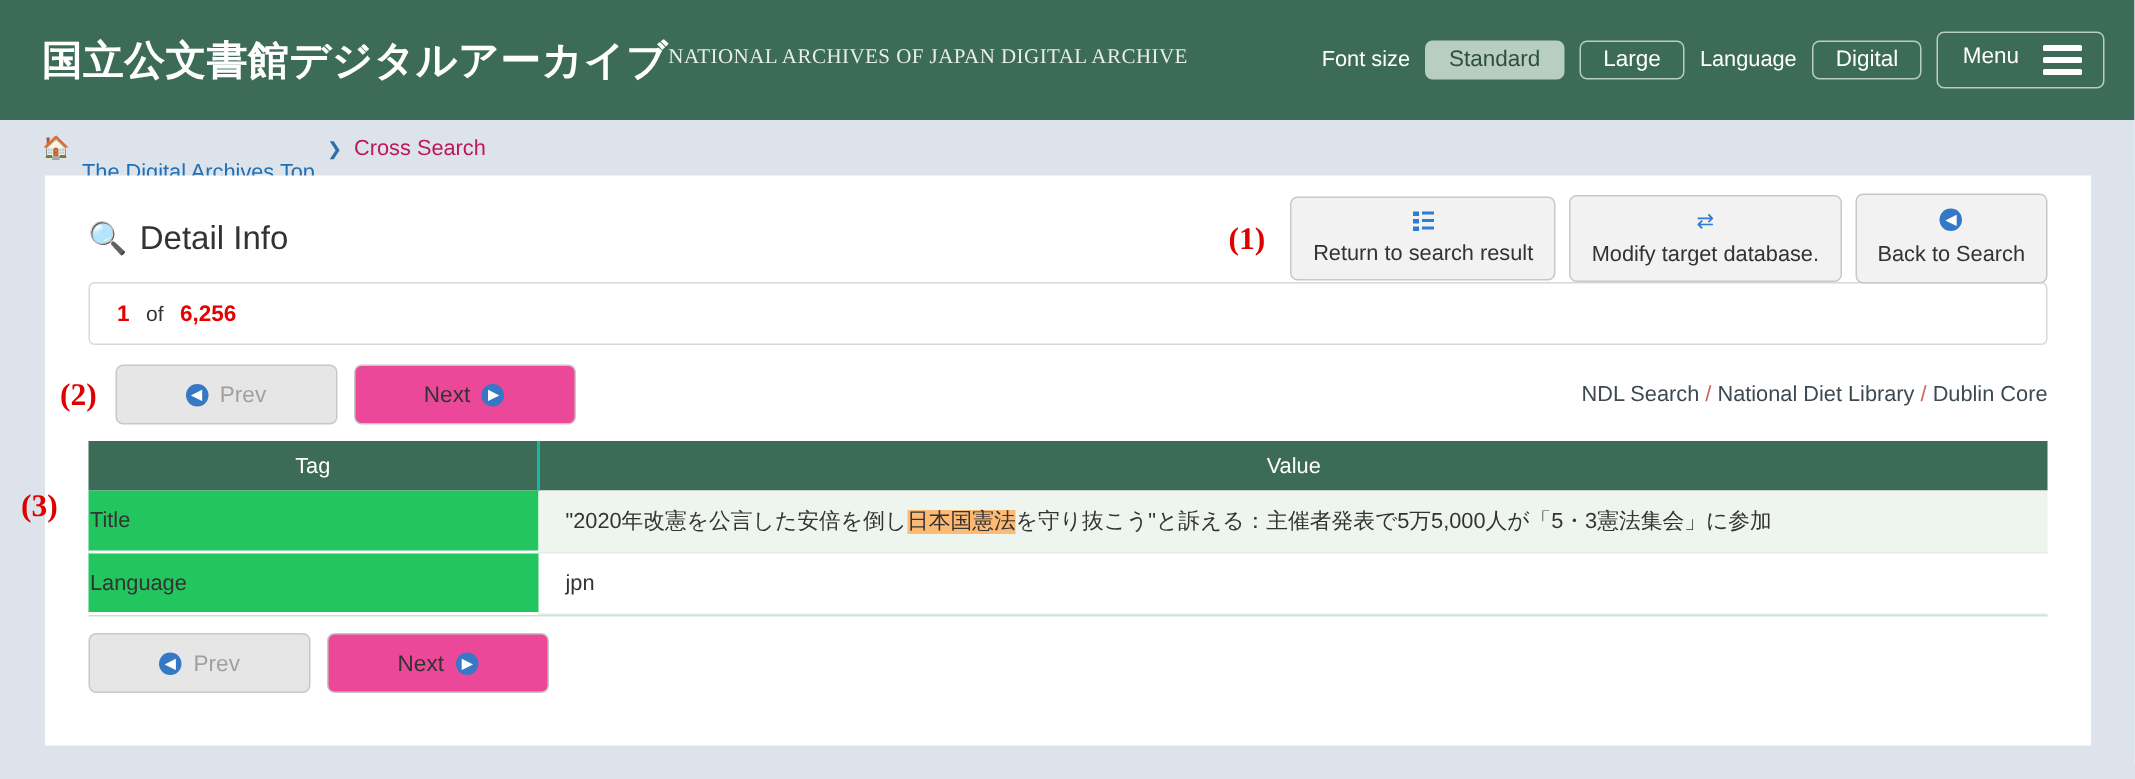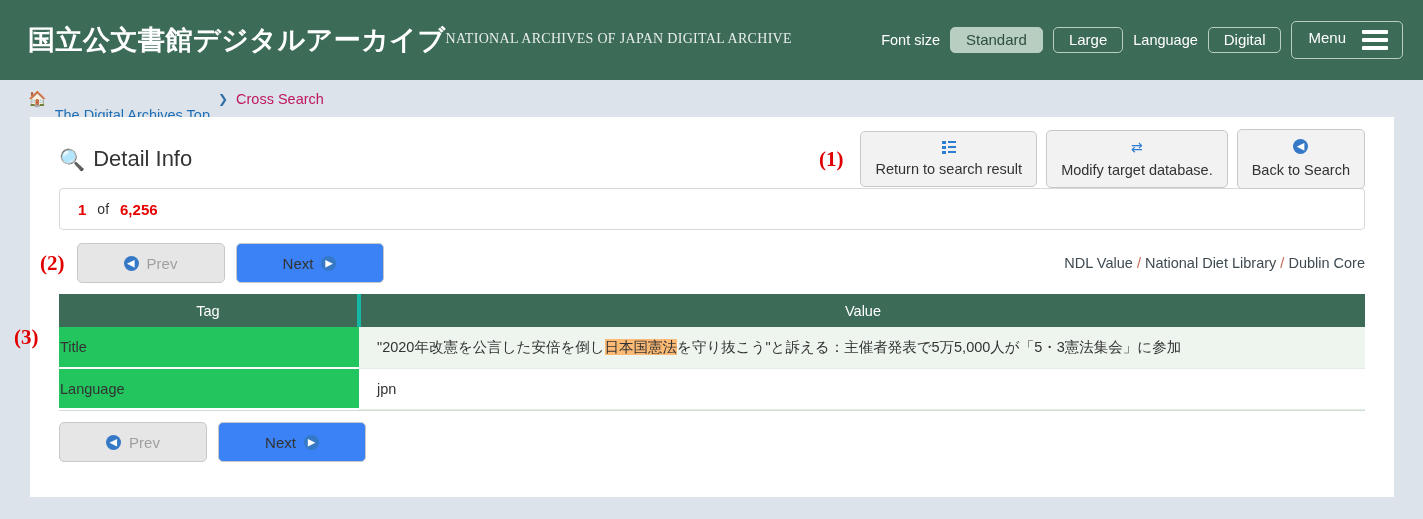--- a/index.html
+++ b/index.html
@@ -141,42 +141,42 @@
     display: flex; align-items: center; justify-content: space-between;
     margin-top: 12px; height: 42px;
   }
   .nav-left { display: flex; align-items: center; }
   .navbtn-group { display: flex; gap: 11px; }
   .navbtn {
     width: 148px; height: 40px;
     display: inline-flex; align-items: center; justify-content: center; gap: 8px;
     border: 1px solid #c8c8c8;
     border-radius: 5px;
-    background: #3b82f6;
+    background: #ec4899;
     font-size: 15px;
     color: #333;
     cursor: pointer;
   }
   .navbtn.disabled { background: #e6e6e6; color: #a0a0a0; cursor: default; }
   .circ {
     width: 15px; height: 15px; border-radius: 50%;
     background: #3478c6; color: #fff;
     font-size: 9px; line-height: 15px; text-align: center;
     display: inline-block; font-weight: bold;
   }
   .db-path { font-size: 14.5px; color: #3d4a52; }
   .db-sep { color: #cc6655; }
 
   
   .tbl { width: 1306px; border-collapse: collapse; margin-top: 10px; table-layout: fixed; }
   .tbl th {
     background: #3c6b58; color: #ffffff;
     font-size: 14.5px; font-weight: normal;
     height: 33px; text-align: center;
-    border-right: 4px solid #14b8a6;
+    border-right: 2px solid #14b8a6;
   }
   .tbl th:last-child { border-right: none; }
   .tbl td { height: 41px; font-size: 14.5px; color: #333; vertical-align: middle; }
   .tag-cell { background: #22c55e; border-bottom: 2px solid #ffffff; }
   .val-cell { padding-left: 18px; border-bottom: 1px solid #e3ece5; }
   .row-alt .val-cell { background: #eef5ef; }
   .hl { background: #fdba74; }
   .tbl-foot-border { width: 1306px; height: 1px; background: #cfe0d3; }
 
   .bottom-nav { margin-top: 11px; }
@@ -264,21 +264,21 @@
             <span class="circ">◀</span>
             <span>Prev</span>
           </button>
           <button class="navbtn">
             <span>Next</span>
             <span class="circ">▶</span>
           </button>
         </div>
       </div>
       <div class="db-path">
-        <span>NDL Value</span>
+        <span>NDL Search</span>
         <span class="db-sep">/</span>
         <span>National Diet Library</span>
         <span class="db-sep">/</span>
         <span>Dublin Core</span>
       </div>
     </div>
 
     <table class="tbl">
       <thead>
         <tr>

